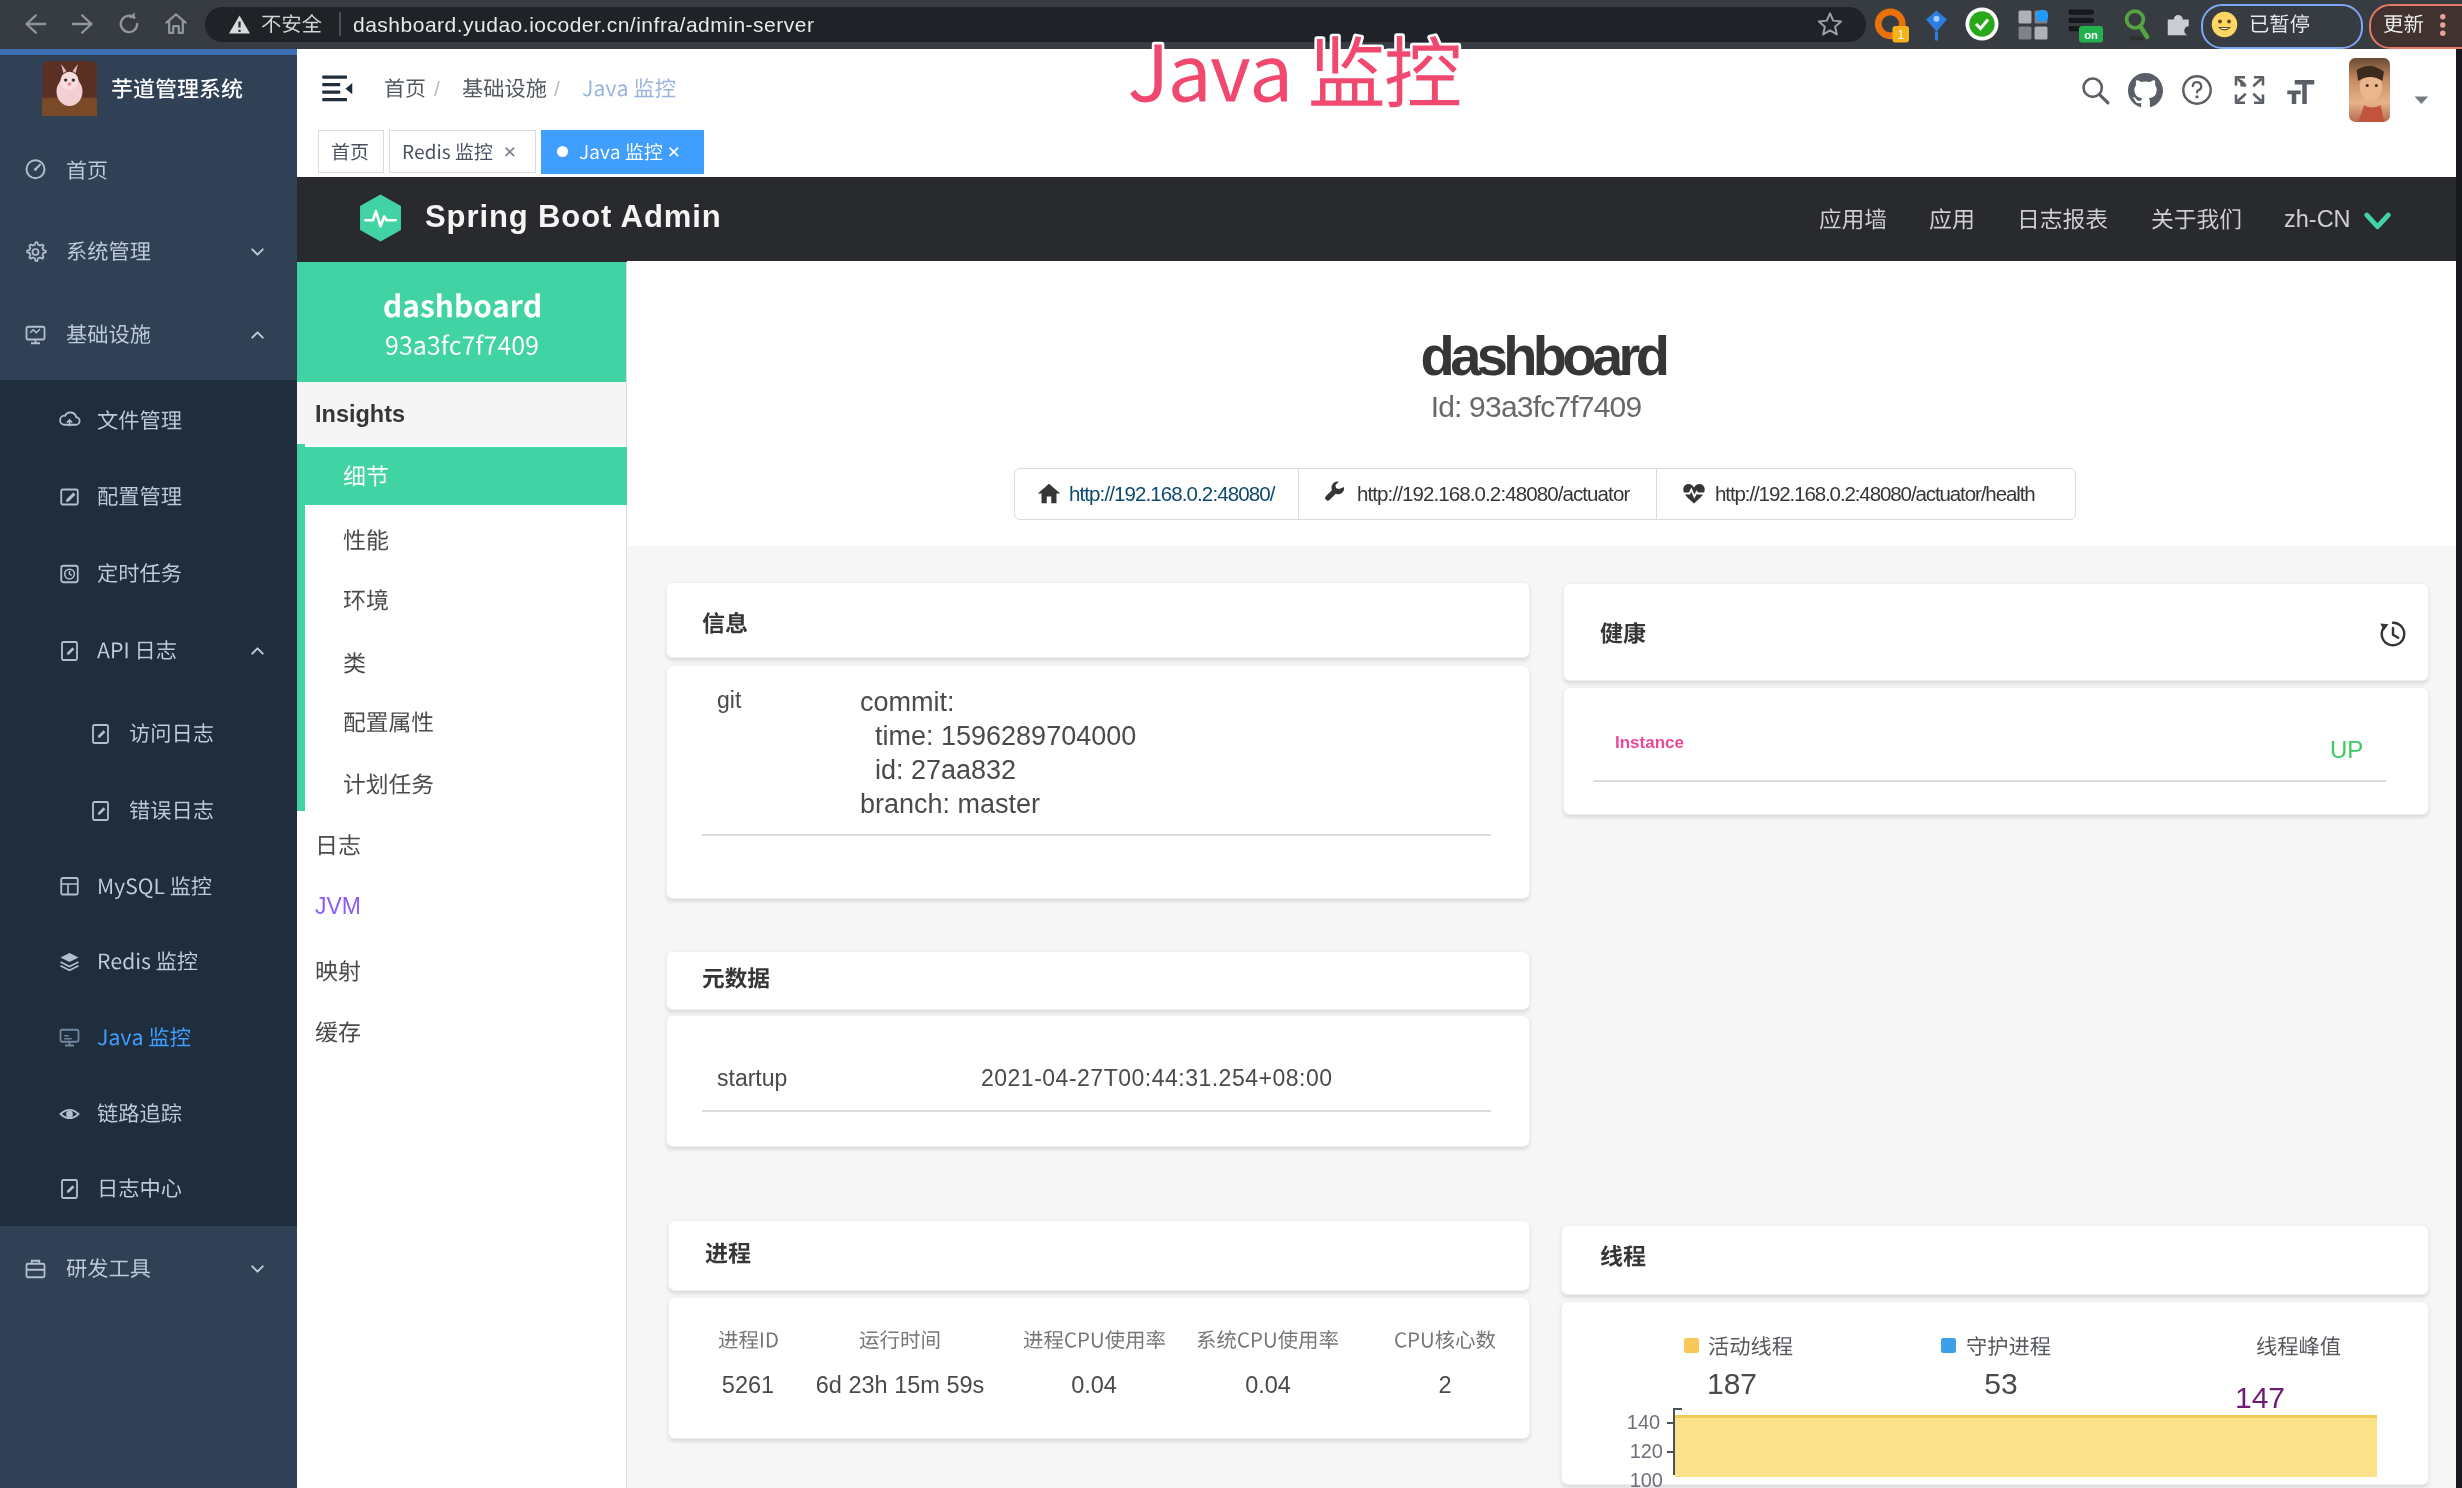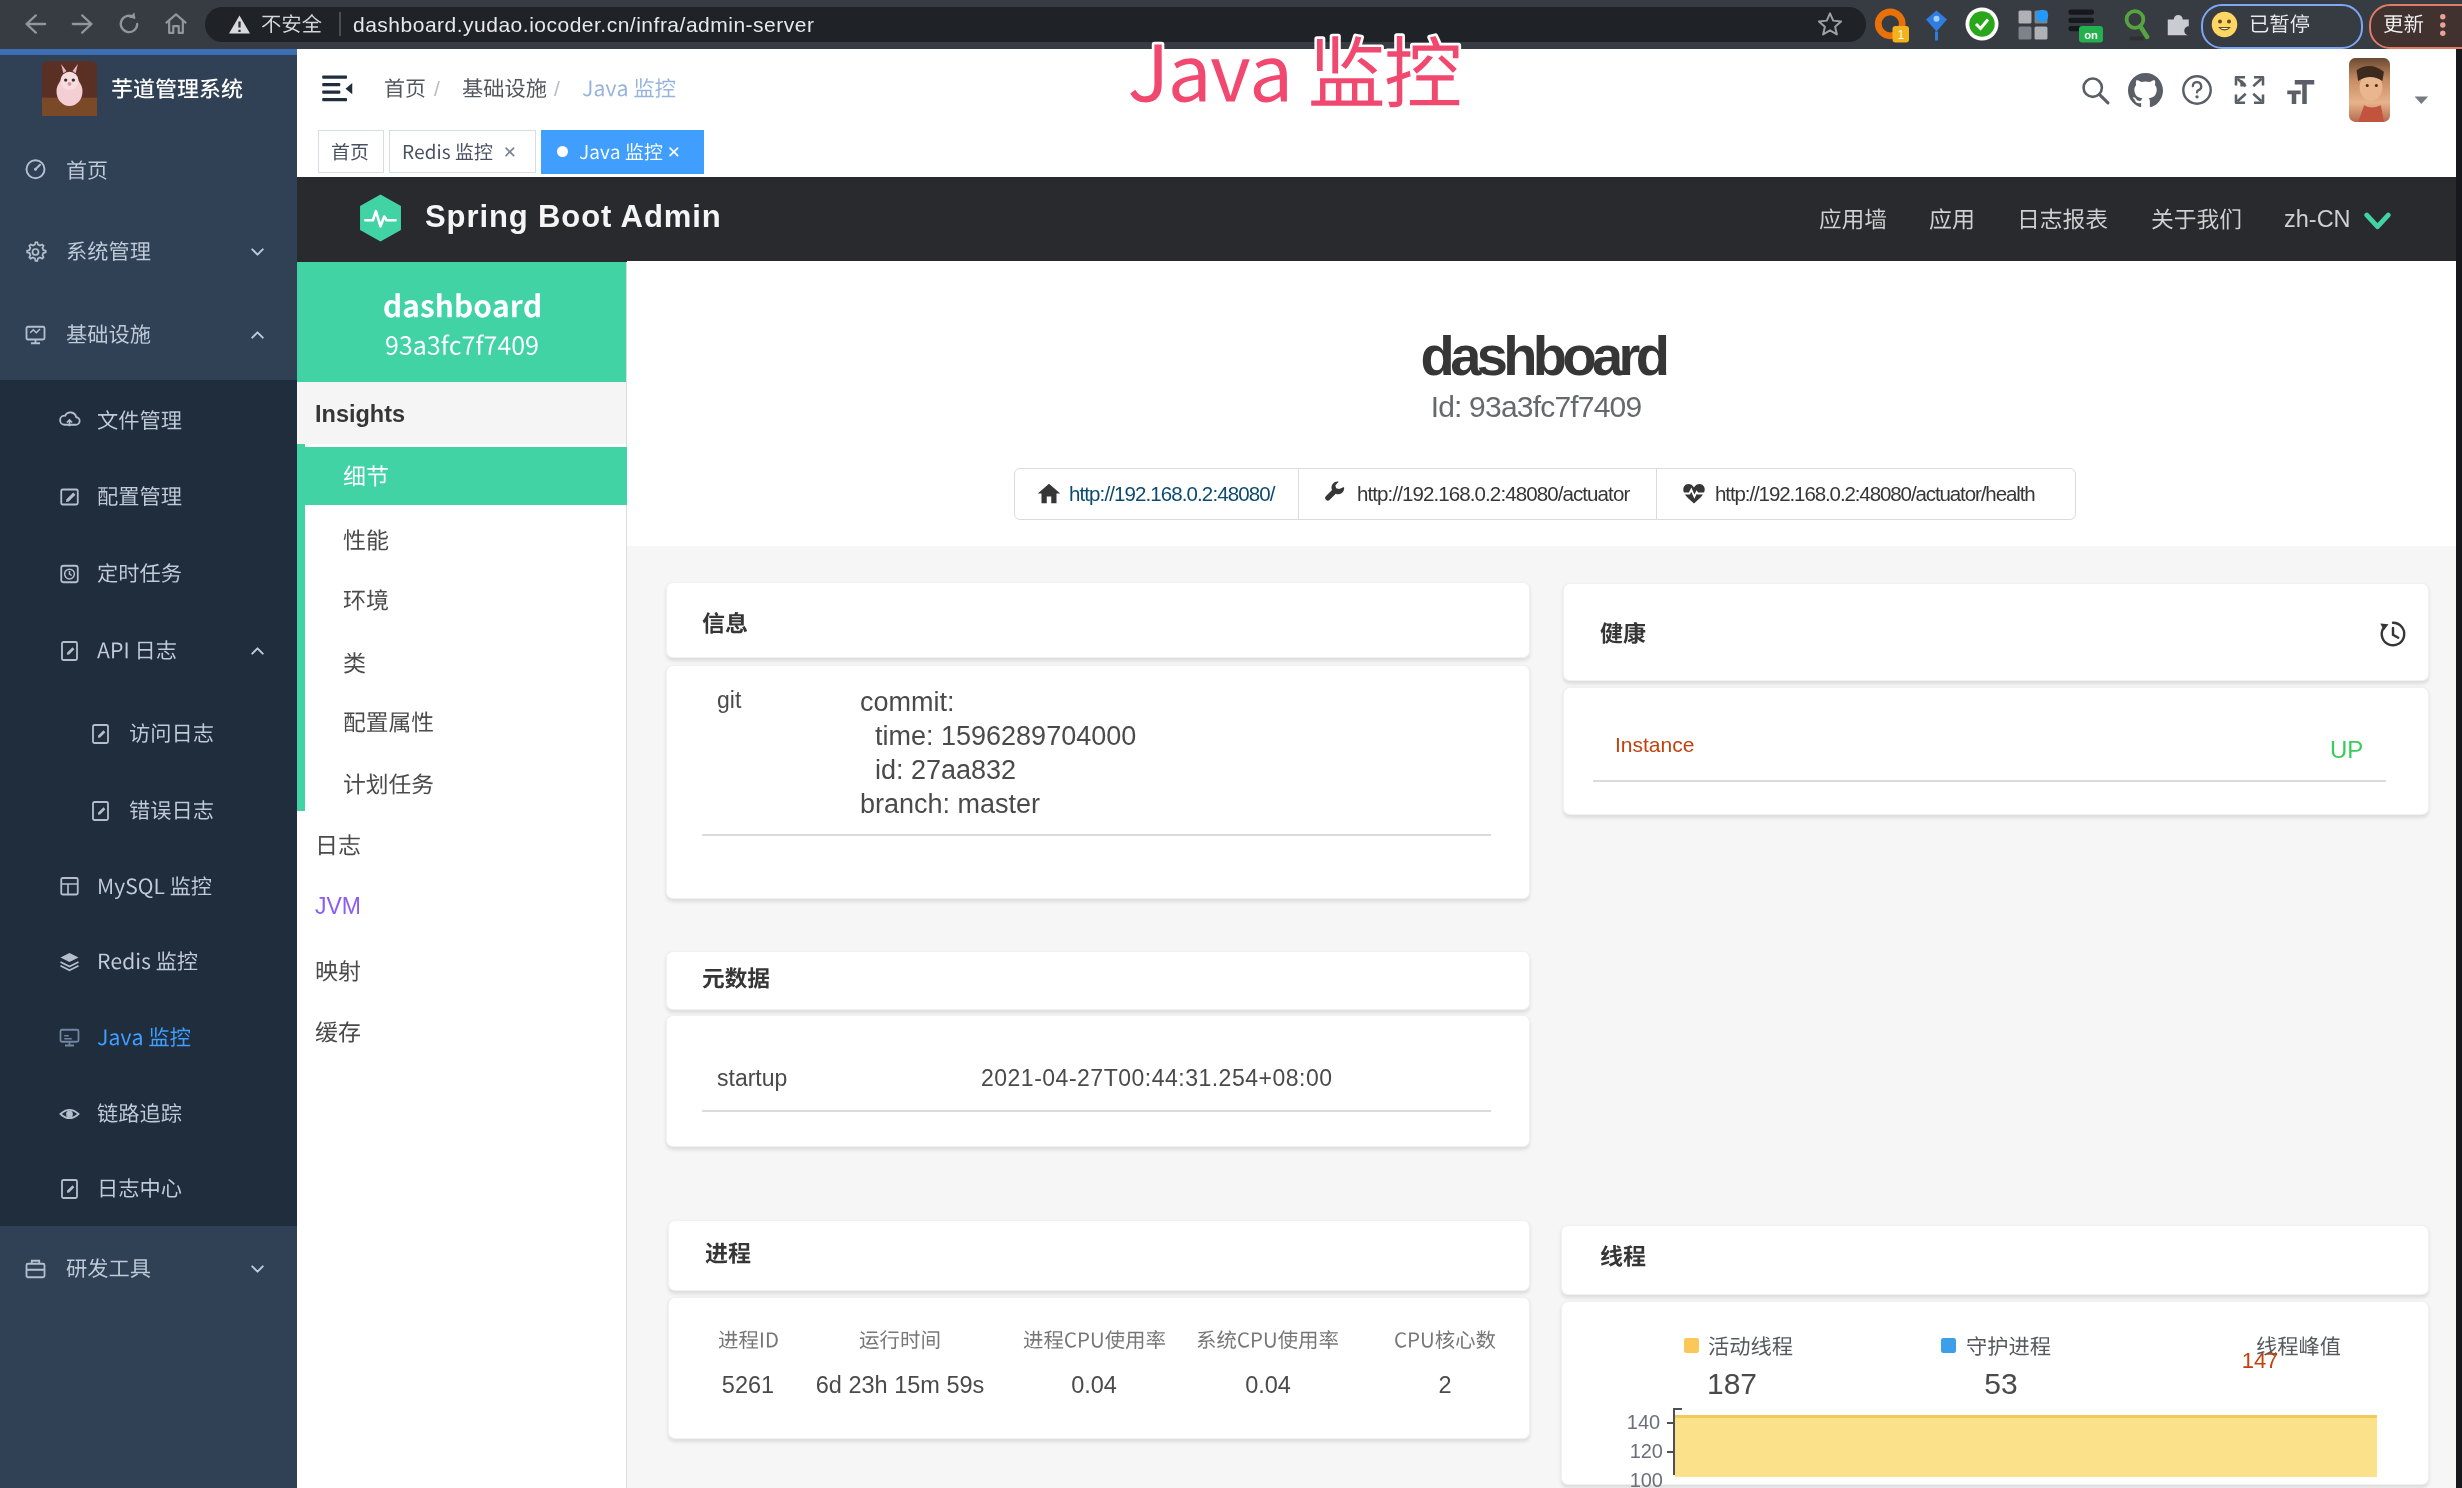--- a/index.html
+++ b/index.html
@@ -405,21 +405,21 @@
 <div style="position:absolute;left:1563px;top:583px;width:864px;height:96px;background:#fff;border:0.8px solid rgba(10,10,10,0.06);border-radius:6.8px;box-shadow:0 2.3px 3.8px rgba(10,10,10,0.10);"></div>
 <div style="position:absolute;left:1600px;top:620px;line-height:0;"><svg width="46" height="30" viewBox="0 -28.2 60 39" xmlns="http://www.w3.org/2000/svg">
       <path d="M8.7 -11.1C8.7 -11.4 9.2 -11.8 9.7 -12.1H12.4C12.2 -10 11.8 -8.1 11.3 -6.5C10.8 -7.5 10.4 -8.6 10 -9.9L7.6 -9.1C8.2 -6.7 9 -4.8 9.9 -3.3C9.1 -1.8 8 -0.5 6.7 0.4V-18.8C7.5 -20.7 8.1 -22.6 8.6 -24.5L5.4 -25.4C4.4 -21.3 2.6 -17.1 0.6 -14.3C1.1 -13.4 2 -11.3 2.2 -10.4C2.7 -11.1 3.1 -11.7 3.6 -12.5V2.6H6.7V0.6C7.4 1.1 8.4 2.1 8.9 2.7C10.1 1.8 11.1 0.6 12 -0.8C14.6 1.5 18 2.1 22 2.1H28.1C28.2 1.3 28.7 -0.2 29.2 -0.9C27.6 -0.9 23.4 -0.9 22.2 -0.9C18.8 -0.9 15.7 -1.4 13.4 -3.6C14.5 -6.4 15.2 -10 15.6 -14.5L13.8 -14.8L13.2 -14.8H12.2C13.4 -17.1 14.7 -19.8 15.8 -22.6L13.7 -24L12.8 -23.6H8.4V-20.6H11.6C10.7 -18.2 9.7 -16.3 9.3 -15.6C8.8 -14.7 7.9 -13.8 7.3 -13.6C7.8 -13 8.5 -11.7 8.7 -11.1ZM16.3 -23.2V-20.8H19.6V-19.3H15.1V-16.7H19.6V-15.1H16.3V-12.6H19.6V-11.2H16.1V-8.5H19.6V-7.1H15.5V-4.3H19.6V-1.5H22.5V-4.3H28.2V-7.1H22.5V-8.5H27.4V-11.2H22.5V-12.6H27.3V-16.7H29.1V-19.3H27.3V-23.2H22.5V-25.3H19.6V-23.2ZM22.5 -16.7H24.6V-15.1H22.5ZM22.5 -19.3V-20.8H24.6V-19.3Z M53 -12.3V-10.8H49V-12.3ZM53 -14.8H49V-16.1H53ZM43.8 -24.9 44.7 -23.2H33.3V-14.4C33.3 -10 33.1 -3.7 30.6 0.6C31.4 1 32.9 2 33.5 2.6C36.3 -2.1 36.7 -9.5 36.7 -14.4V-20H45.3V-18.5H38.5V-16.1H45.3V-14.8H37.3V-12.3H45.3V-10.8H38.2V-8.4H38.9L37.4 -6.7C38.6 -5.9 40.4 -4.8 41.4 -4C39.3 -3.2 37.4 -2.5 36 -2L37.4 0.9C39.7 -0.1 42.5 -1.4 45.3 -2.8V-0.8C45.3 -0.3 45.1 -0.1 44.6 -0.1C44.1 -0.1 42.2 -0.1 40.8 -0.2C41.2 0.6 41.7 1.9 41.9 2.8C44.4 2.8 46.1 2.7 47.3 2.3C48.5 1.8 49 1 49 -0.8V-3.5C51 -1.2 53.7 0.5 57 1.4C57.5 0.6 58.4 -0.8 59.1 -1.4C56.9 -1.9 54.9 -2.6 53.2 -3.7C54.7 -4.4 56.3 -5.4 57.8 -6.3L55.2 -8.4H56.4V-12H59V-15.1H56.4V-18.5H49V-20H58.7V-23.2H48.9C48.5 -24 47.9 -25 47.4 -25.8ZM45.3 -8.4V-5.5L42 -4.3L43.6 -6C42.7 -6.7 41.1 -7.6 39.8 -8.4ZM49 -8.4H55C54 -7.5 52.4 -6.3 51 -5.5C50.2 -6.2 49.5 -7.1 49 -8Z" fill="#363636"></path>
     </svg></div>
 <svg class="abs" style="left:2378px;top:619px" width="30" height="30" viewBox="0 0 40 40">
 <path d="M20 5 a15 15 0 1 1 -13 7.5" stroke="#363636" stroke-width="3.2" fill="none" stroke-linecap="round"></path>
 <path d="M3 6 L8 15 L14 7 Z" fill="#363636"></path>
 <path d="M20 12 v9 l7 4" stroke="#363636" stroke-width="3.2" fill="none" stroke-linecap="round"></path>
   </svg>
 <div style="position:absolute;left:1563px;top:687px;width:864px;height:126px;background:#fff;border:0.8px solid rgba(10,10,10,0.06);border-radius:6.8px;box-shadow:0 2.3px 3.8px rgba(10,10,10,0.10);"></div>
-<div class="abs" style="left:1615px;top:733px;font-size:21px;font-weight:normal;color:#c2410c">Instance</div>
+<div class="abs" style="left:1615px;top:733px;font-size:17px;font-weight:bold;color:#ec4899">Instance</div>
 <div class="abs" style="left:2330px;top:736px;font-size:24px;font-weight:normal;color:#3bcb5d">UP</div>
 <div style="position:absolute;left:1593px;top:780px;width:793px;height:1.5px;background:#dbdbdb;"></div>
 <div style="position:absolute;left:666px;top:951px;width:862px;height:57px;background:#fff;border:0.8px solid rgba(10,10,10,0.06);border-radius:6.8px;box-shadow:0 2.3px 3.8px rgba(10,10,10,0.10);"></div>
 <div style="position:absolute;left:702px;top:965px;line-height:0;"><svg width="68" height="30" viewBox="0 -28.2 90 39" xmlns="http://www.w3.org/2000/svg">
       <path d="M4.3 -23.4V-19.9H25.7V-23.4ZM1.6 -15.2V-11.7H8.4C8 -6.8 7.2 -2.6 0.9 -0.3C1.7 0.4 2.7 1.7 3.1 2.6C10.4 -0.3 11.8 -5.5 12.3 -11.7H16.8V-2.5C16.8 1 17.7 2.2 21.1 2.2C21.8 2.2 24 2.2 24.8 2.2C27.8 2.2 28.7 0.6 29.1 -4.8C28.1 -5 26.5 -5.7 25.7 -6.3C25.6 -1.9 25.4 -1.2 24.4 -1.2C23.8 -1.2 22.1 -1.2 21.7 -1.2C20.7 -1.2 20.6 -1.4 20.6 -2.5V-11.7H28.5V-15.2Z M42.7 -25.1C42.2 -24 41.4 -22.3 40.7 -21.3L43 -20.3C43.8 -21.2 44.8 -22.6 45.8 -23.9ZM41.2 -7.1C40.7 -6.1 40 -5.2 39.1 -4.3L36.7 -5.5L37.6 -7.1ZM32.4 -4.4C33.8 -3.9 35.2 -3.1 36.7 -2.4C35 -1.3 33 -0.6 30.8 -0.1C31.4 0.5 32.1 1.8 32.4 2.6C35.1 1.9 37.5 0.8 39.6 -0.8C40.4 -0.2 41.2 0.3 41.9 0.8L44 -1.5C43.4 -1.9 42.6 -2.4 41.9 -2.9C43.4 -4.6 44.5 -6.8 45.3 -9.4L43.4 -10.2L42.8 -10H39L39.5 -11.2L36.3 -11.8C36.1 -11.2 35.9 -10.7 35.6 -10H31.8V-7.1H34.1C33.5 -6.1 32.9 -5.2 32.4 -4.4ZM32 -23.9C32.7 -22.7 33.5 -21.2 33.7 -20.2H31.3V-17.3H35.7C34.4 -15.9 32.4 -14.5 30.7 -13.8C31.3 -13.2 32.1 -12 32.5 -11.2C34 -12 35.6 -13.3 37 -14.6V-12H40.3V-15.2C41.5 -14.3 42.6 -13.3 43.3 -12.7L45.2 -15.2C44.6 -15.6 43 -16.6 41.6 -17.3H46V-20.2H40.3V-25.5H37V-20.2H33.9L36.4 -21.2C36.1 -22.3 35.4 -23.8 34.6 -25ZM48.4 -25.4C47.7 -20 46.3 -14.9 44 -11.8C44.7 -11.2 46 -10.1 46.5 -9.5C47.1 -10.3 47.6 -11.2 48.1 -12.2C48.7 -9.9 49.4 -7.8 50.2 -5.9C48.7 -3.4 46.5 -1.5 43.5 -0.1C44.1 0.6 45 2.1 45.3 2.8C48.1 1.4 50.3 -0.4 52 -2.7C53.4 -0.6 55 1.1 57.1 2.4C57.6 1.5 58.7 0.2 59.5 -0.4C57.2 -1.6 55.4 -3.5 54 -5.9C55.4 -8.8 56.3 -12.4 56.9 -16.6H58.8V-19.9H50.7C51.1 -21.6 51.4 -23.2 51.7 -24.9ZM53.5 -16.6C53.2 -14.1 52.8 -11.8 52.1 -9.8C51.3 -11.9 50.7 -14.2 50.2 -16.6Z M74.5 -7V2.7H77.6V1.8H84.9V2.6H88.1V-7H82.7V-9.9H88.8V-12.9H82.7V-15.6H88V-24.3H71.5V-15.1C71.5 -10.4 71.2 -3.8 68.2 0.7C69 1.1 70.5 2.1 71.1 2.8C73.4 -0.6 74.4 -5.5 74.7 -9.9H79.4V-7ZM74.9 -21.2H84.6V-18.6H74.9ZM74.9 -15.6H79.4V-12.9H74.9L74.9 -15.1ZM77.6 -1.1V-4H84.9V-1.1ZM64.3 -25.5V-19.8H61.1V-16.5H64.3V-11.1L60.6 -10.3L61.4 -6.8L64.3 -7.6V-1.5C64.3 -1.1 64.1 -1 63.8 -1C63.4 -1 62.4 -1 61.3 -1C61.7 -0.1 62.1 1.4 62.2 2.3C64.1 2.3 65.5 2.2 66.4 1.6C67.3 1.1 67.6 0.1 67.6 -1.5V-8.5L70.7 -9.5L70.2 -12.7L67.6 -12V-16.5H70.6V-19.8H67.6V-25.5Z" fill="#363636"></path>
     </svg></div>
 <div style="position:absolute;left:666px;top:1015px;width:862px;height:130px;background:#fff;border:0.8px solid rgba(10,10,10,0.06);border-radius:6.8px;box-shadow:0 2.3px 3.8px rgba(10,10,10,0.10);"></div>
 <div class="abs" style="left:717px;top:1065px;font-size:23px;color:#4a4a4a">startup</div>
 <div class="abs" style="left:981px;top:1065px;font-size:23px;color:#4a4a4a;letter-spacing:0.5px">2021-04-27T00:44:31.254+08:00</div>
 <div style="position:absolute;left:702px;top:1110px;width:789px;height:1.5px;background:#dbdbdb;"></div>
@@ -459,21 +459,21 @@
     </svg></div>
 <div style="position:absolute;left:1941px;top:1338px;width:15px;height:15px;background:#3d9fe8;border-radius:2.3px;"></div>
 <div style="position:absolute;left:1966px;top:1334px;line-height:0;"><svg width="85" height="28" viewBox="0 -26.3 112 36.4" xmlns="http://www.w3.org/2000/svg">
       <path d="M5.1 -8.1C6.9 -6.3 8.8 -3.8 9.6 -2.1L11.4 -3.3C10.5 -5 8.5 -7.4 6.7 -9.1ZM17.1 -16.6V-12.6H1.6V-10.6H17.1V-0.7C17.1 -0.2 16.9 -0.1 16.3 -0C15.7 0 13.7 0 11.7 -0.1C12 0.5 12.4 1.4 12.5 2C15.2 2.1 16.9 2 17.8 1.7C18.8 1.3 19.2 0.7 19.2 -0.6V-10.6H26.4V-12.6H19.2V-16.6ZM12.1 -23.1C12.6 -22.2 13.1 -21.1 13.5 -20.1H2.3V-14.6H4.4V-18.1H23.4V-14.6H25.6V-20.1H15.8C15.5 -21.2 14.8 -22.6 14.1 -23.7Z M33.3 -23.5V-17.9H29.5V-15.8H33.3V-9.8C31.7 -9.4 30.2 -8.9 29.1 -8.7L29.7 -6.6L33.3 -7.7V-0.4C33.3 0 33.1 0.1 32.8 0.1C32.4 0.1 31.3 0.1 30 0.1C30.3 0.7 30.5 1.6 30.6 2.1C32.5 2.1 33.6 2.1 34.3 1.7C35.1 1.4 35.3 0.8 35.3 -0.4V-8.3L38.7 -9.4L38.4 -11.3L35.3 -10.4V-15.8H38.6V-17.9H35.3V-23.5ZM44.5 -22.7C45.6 -21.4 46.6 -19.8 47.2 -18.7H40.5V-11.2C40.5 -7.4 40.2 -2.6 37 0.8C37.5 1.1 38.4 1.9 38.7 2.3C41.6 -0.9 42.4 -5.5 42.6 -9.4H51.8V-7.7H53.9V-18.7H47.2L49.1 -19.5C48.6 -20.6 47.5 -22.2 46.4 -23.4ZM51.8 -11.4H42.6V-16.8H51.8Z M58.3 -21.8C59.8 -20.4 61.7 -18.3 62.6 -17.1L64.2 -18.4C63.3 -19.6 61.3 -21.6 59.8 -22.9ZM76.2 -22.9V-18.4H71.5V-22.9H69.5V-18.4H65.5V-16.4H69.5V-13.1L69.4 -11.4H65.3V-9.4H69.2C68.8 -7.3 67.8 -5.2 65.7 -3.6C66.2 -3.3 67 -2.5 67.3 -2.1C69.7 -4 70.8 -6.7 71.3 -9.4H76.2V-2.2H78.3V-9.4H82.4V-11.4H78.3V-16.4H81.9V-18.4H78.3V-22.9ZM71.5 -16.4H76.2V-11.4H71.5L71.5 -13.1ZM63.3 -13.4H57.4V-11.4H61.3V-3.4C60 -2.9 58.5 -1.7 57.1 -0.1L58.5 1.8C59.9 -0.1 61.3 -1.7 62.2 -1.7C62.9 -1.7 63.8 -0.8 64.9 -0.1C66.9 1.2 69.2 1.5 72.7 1.5C75.3 1.5 80.4 1.3 82.4 1.2C82.4 0.6 82.7 -0.4 83 -1C80.3 -0.7 76 -0.4 72.7 -0.4C69.6 -0.4 67.2 -0.6 65.4 -1.8C64.5 -2.4 63.9 -2.9 63.3 -3.2Z M98.9 -20.5H107.4V-15.4H98.9ZM96.9 -22.3V-13.6H109.4V-22.3ZM96.5 -5.9V-4H102V-0.4H94.7V1.5H111V-0.4H104.1V-4H109.7V-5.9H104.1V-9.2H110.3V-11.1H95.9V-9.2H102V-5.9ZM94.1 -23.1C92 -22.2 88.3 -21.4 85.2 -20.8C85.5 -20.4 85.7 -19.7 85.8 -19.2C87.1 -19.4 88.5 -19.7 89.9 -19.9V-15.6H85.4V-13.7H89.7C88.5 -10.4 86.6 -6.8 84.8 -4.8C85.1 -4.3 85.7 -3.5 85.9 -2.9C87.3 -4.6 88.8 -7.4 89.9 -10.2V2.2H92V-9.9C93 -8.7 94.1 -7.2 94.6 -6.4L95.8 -8.1C95.3 -8.7 92.8 -11.2 92 -11.9V-13.7H95.5V-15.6H92V-20.4C93.3 -20.7 94.6 -21.1 95.6 -21.5Z" fill="#55585c"></path>
     </svg></div>
 <div style="position:absolute;left:2256px;top:1334px;line-height:0;"><svg width="85" height="28" viewBox="0 -26.3 112 36.4" xmlns="http://www.w3.org/2000/svg">
       <path d="M1.5 -1.5 2 0.5C4.5 -0.3 7.9 -1.3 11.1 -2.2L10.8 -4C7.4 -3.1 3.8 -2.1 1.5 -1.5ZM19.7 -21.8C21.1 -21.2 22.9 -20.1 23.8 -19.3L25 -20.6C24.1 -21.4 22.3 -22.4 20.9 -23ZM2 -11.8C2.4 -12 3.1 -12.2 6.5 -12.7C5.3 -10.8 4.2 -9.4 3.6 -8.9C2.8 -7.8 2.1 -7.1 1.5 -7C1.8 -6.5 2.1 -5.5 2.2 -5.1C2.8 -5.4 3.7 -5.7 10.8 -7.1C10.7 -7.6 10.7 -8.3 10.8 -8.9L5.2 -7.9C7.3 -10.4 9.4 -13.5 11.2 -16.6L9.5 -17.6C8.9 -16.6 8.3 -15.5 7.7 -14.5L4.1 -14.2C5.8 -16.5 7.4 -19.6 8.7 -22.5L6.7 -23.4C5.6 -20.1 3.5 -16.5 2.9 -15.6C2.3 -14.6 1.8 -14 1.3 -13.8C1.6 -13.3 1.9 -12.3 2 -11.8ZM24.8 -9.8C23.7 -8 22.2 -6.4 20.4 -5C19.9 -6.5 19.5 -8.3 19.3 -10.3L26.4 -11.6L26.1 -13.5L19 -12.2C18.9 -13.3 18.7 -14.6 18.6 -15.8L25.6 -16.9L25.3 -18.8L18.5 -17.8C18.5 -19.6 18.4 -21.6 18.4 -23.6H16.4C16.4 -21.5 16.4 -19.4 16.5 -17.4L12.1 -16.8L12.5 -14.9L16.7 -15.5C16.7 -14.3 16.9 -13 17 -11.8L11.6 -10.8L11.9 -8.9L17.3 -9.9C17.6 -7.6 18.1 -5.5 18.6 -3.7C16.3 -2.1 13.5 -0.9 10.7 0C11.2 0.5 11.7 1.2 12 1.7C14.6 0.8 17.1 -0.4 19.3 -1.8C20.5 0.7 22 2.2 24 2.2C25.9 2.2 26.6 1.2 27 -1.9C26.5 -2.1 25.8 -2.5 25.4 -3C25.3 -0.5 25 0.1 24.2 0.1C23 0.1 22 -1 21.1 -3.1C23.3 -4.8 25.2 -6.7 26.6 -8.9Z M42.9 -20.5H51.4V-15.4H42.9ZM40.9 -22.3V-13.6H53.4V-22.3ZM40.5 -5.9V-4H46V-0.4H38.7V1.5H55V-0.4H48.1V-4H53.7V-5.9H48.1V-9.2H54.3V-11.1H39.9V-9.2H46V-5.9ZM38.1 -23.1C36 -22.2 32.3 -21.4 29.2 -20.8C29.5 -20.4 29.7 -19.7 29.8 -19.2C31.1 -19.4 32.5 -19.7 33.9 -19.9V-15.6H29.4V-13.7H33.7C32.5 -10.4 30.6 -6.8 28.8 -4.8C29.1 -4.3 29.7 -3.5 29.9 -2.9C31.3 -4.6 32.8 -7.4 33.9 -10.2V2.2H36V-9.9C37 -8.7 38.1 -7.2 38.6 -6.4L39.8 -8.1C39.3 -8.7 36.8 -11.2 36 -11.9V-13.7H39.5V-15.6H36V-20.4C37.3 -20.7 38.6 -21.1 39.6 -21.5Z M72.7 -19.5H78.1C77.4 -18.1 76.4 -16.9 75.2 -15.9C74 -16.9 73.1 -18 72.4 -19.1ZM72.7 -23.5C71.6 -20.7 69.4 -18.2 66.9 -16.5C67.3 -16.2 68 -15.3 68.3 -15C69.3 -15.7 70.3 -16.6 71.2 -17.6C71.8 -16.6 72.7 -15.6 73.6 -14.7C71.6 -13.2 69.2 -12.2 66.7 -11.6C67.1 -11.2 67.6 -10.4 67.8 -9.9C70.4 -10.7 72.9 -11.8 75.2 -13.4C76.9 -12.1 79.1 -11 81.7 -10.3C82 -10.8 82.6 -11.6 83 -12.1C80.5 -12.6 78.4 -13.6 76.7 -14.7C78.5 -16.3 79.9 -18.3 80.9 -20.7L79.6 -21.3L79.2 -21.2H73.8C74.1 -21.8 74.4 -22.4 74.7 -23ZM74 -11.6V-9.9H68.8V-8.2H74V-6.4H69V-4.8H74V-2.7H67.7V-1H74V2.2H76V-1H82.3V-2.7H76V-4.8H81.1V-6.4H76V-8.2H81.2V-9.9H76V-11.6ZM61.4 -23.2V-3.4L59.6 -3.3V-18.8H58V-1.5L64.9 -2V-1H66.5V-18.9H64.9V-3.7L63.1 -3.6V-23.2Z M100.8 -23.5C100.7 -22.7 100.5 -21.7 100.4 -20.7H93.2V-18.8H100.1C99.9 -17.8 99.7 -16.9 99.5 -16.2H94.7V-0.4H92V1.4H110.8V-0.4H108.3V-16.2H101.4C101.7 -16.9 101.9 -17.8 102.1 -18.8H110V-20.7H102.5L103 -23.4ZM96.6 -0.4V-2.7H106.4V-0.4ZM96.6 -10.6H106.4V-8.2H96.6ZM96.6 -12.2V-14.5H106.4V-12.2ZM96.6 -6.7H106.4V-4.3H96.6ZM91.4 -23.5C89.9 -19.2 87.5 -15.1 84.9 -12.3C85.3 -11.8 85.8 -10.7 86.1 -10.2C86.9 -11.1 87.7 -12.2 88.5 -13.3V2.2H90.4V-16.5C91.5 -18.5 92.5 -20.7 93.3 -22.9Z" fill="#55585c"></path>
     </svg></div>
 <div class="abs" style="left:1732px;top:1367px;transform:translateX(-50%);font-size:30px;color:#4a4a4a">187</div>
 <div class="abs" style="left:2001px;top:1367px;transform:translateX(-50%);font-size:30px;color:#4a4a4a">53</div>
-<div class="abs" style="left:2260px;top:1348px;transform:translateX(-50%);font-size:22px;color:#c2410c">147</div>
+<div class="abs" style="left:2260px;top:1381px;transform:translateX(-50%);font-size:30px;color:#701a75">147</div>
 <div class="abs" style="left:1624px;top:1411px;width:39px;text-align:center;font-size:20px;color:#6e7079">140</div>
 <div class="abs" style="left:1624px;top:1440px;width:39px;text-align:right;font-size:20px;color:#6e7079">120</div>
 <div class="abs" style="left:1624px;top:1469px;width:39px;text-align:right;font-size:20px;color:#6e7079">100</div>
 <div style="position:absolute;left:1673px;top:1408px;width:2.3px;height:67px;background:#4d5055;"></div>
 <div style="position:absolute;left:1673px;top:1408px;width:9px;height:2.3px;background:#4d5055;"></div>
 <div style="position:absolute;left:1667px;top:1422px;width:7.6px;height:1.5px;background:#4d5055;"></div>
 <div style="position:absolute;left:1667px;top:1451px;width:7.6px;height:1.5px;background:#4d5055;"></div>
 <div style="position:absolute;left:1675px;top:1417px;width:702px;height:60px;background:#fbe189;"></div>
 <div style="position:absolute;left:1675px;top:1415px;width:702px;height:3px;background:#f2ca57;"></div>
 <div style="position:absolute;left:2456px;top:49px;width:6px;height:1440px;background:#16181d;"></div>

